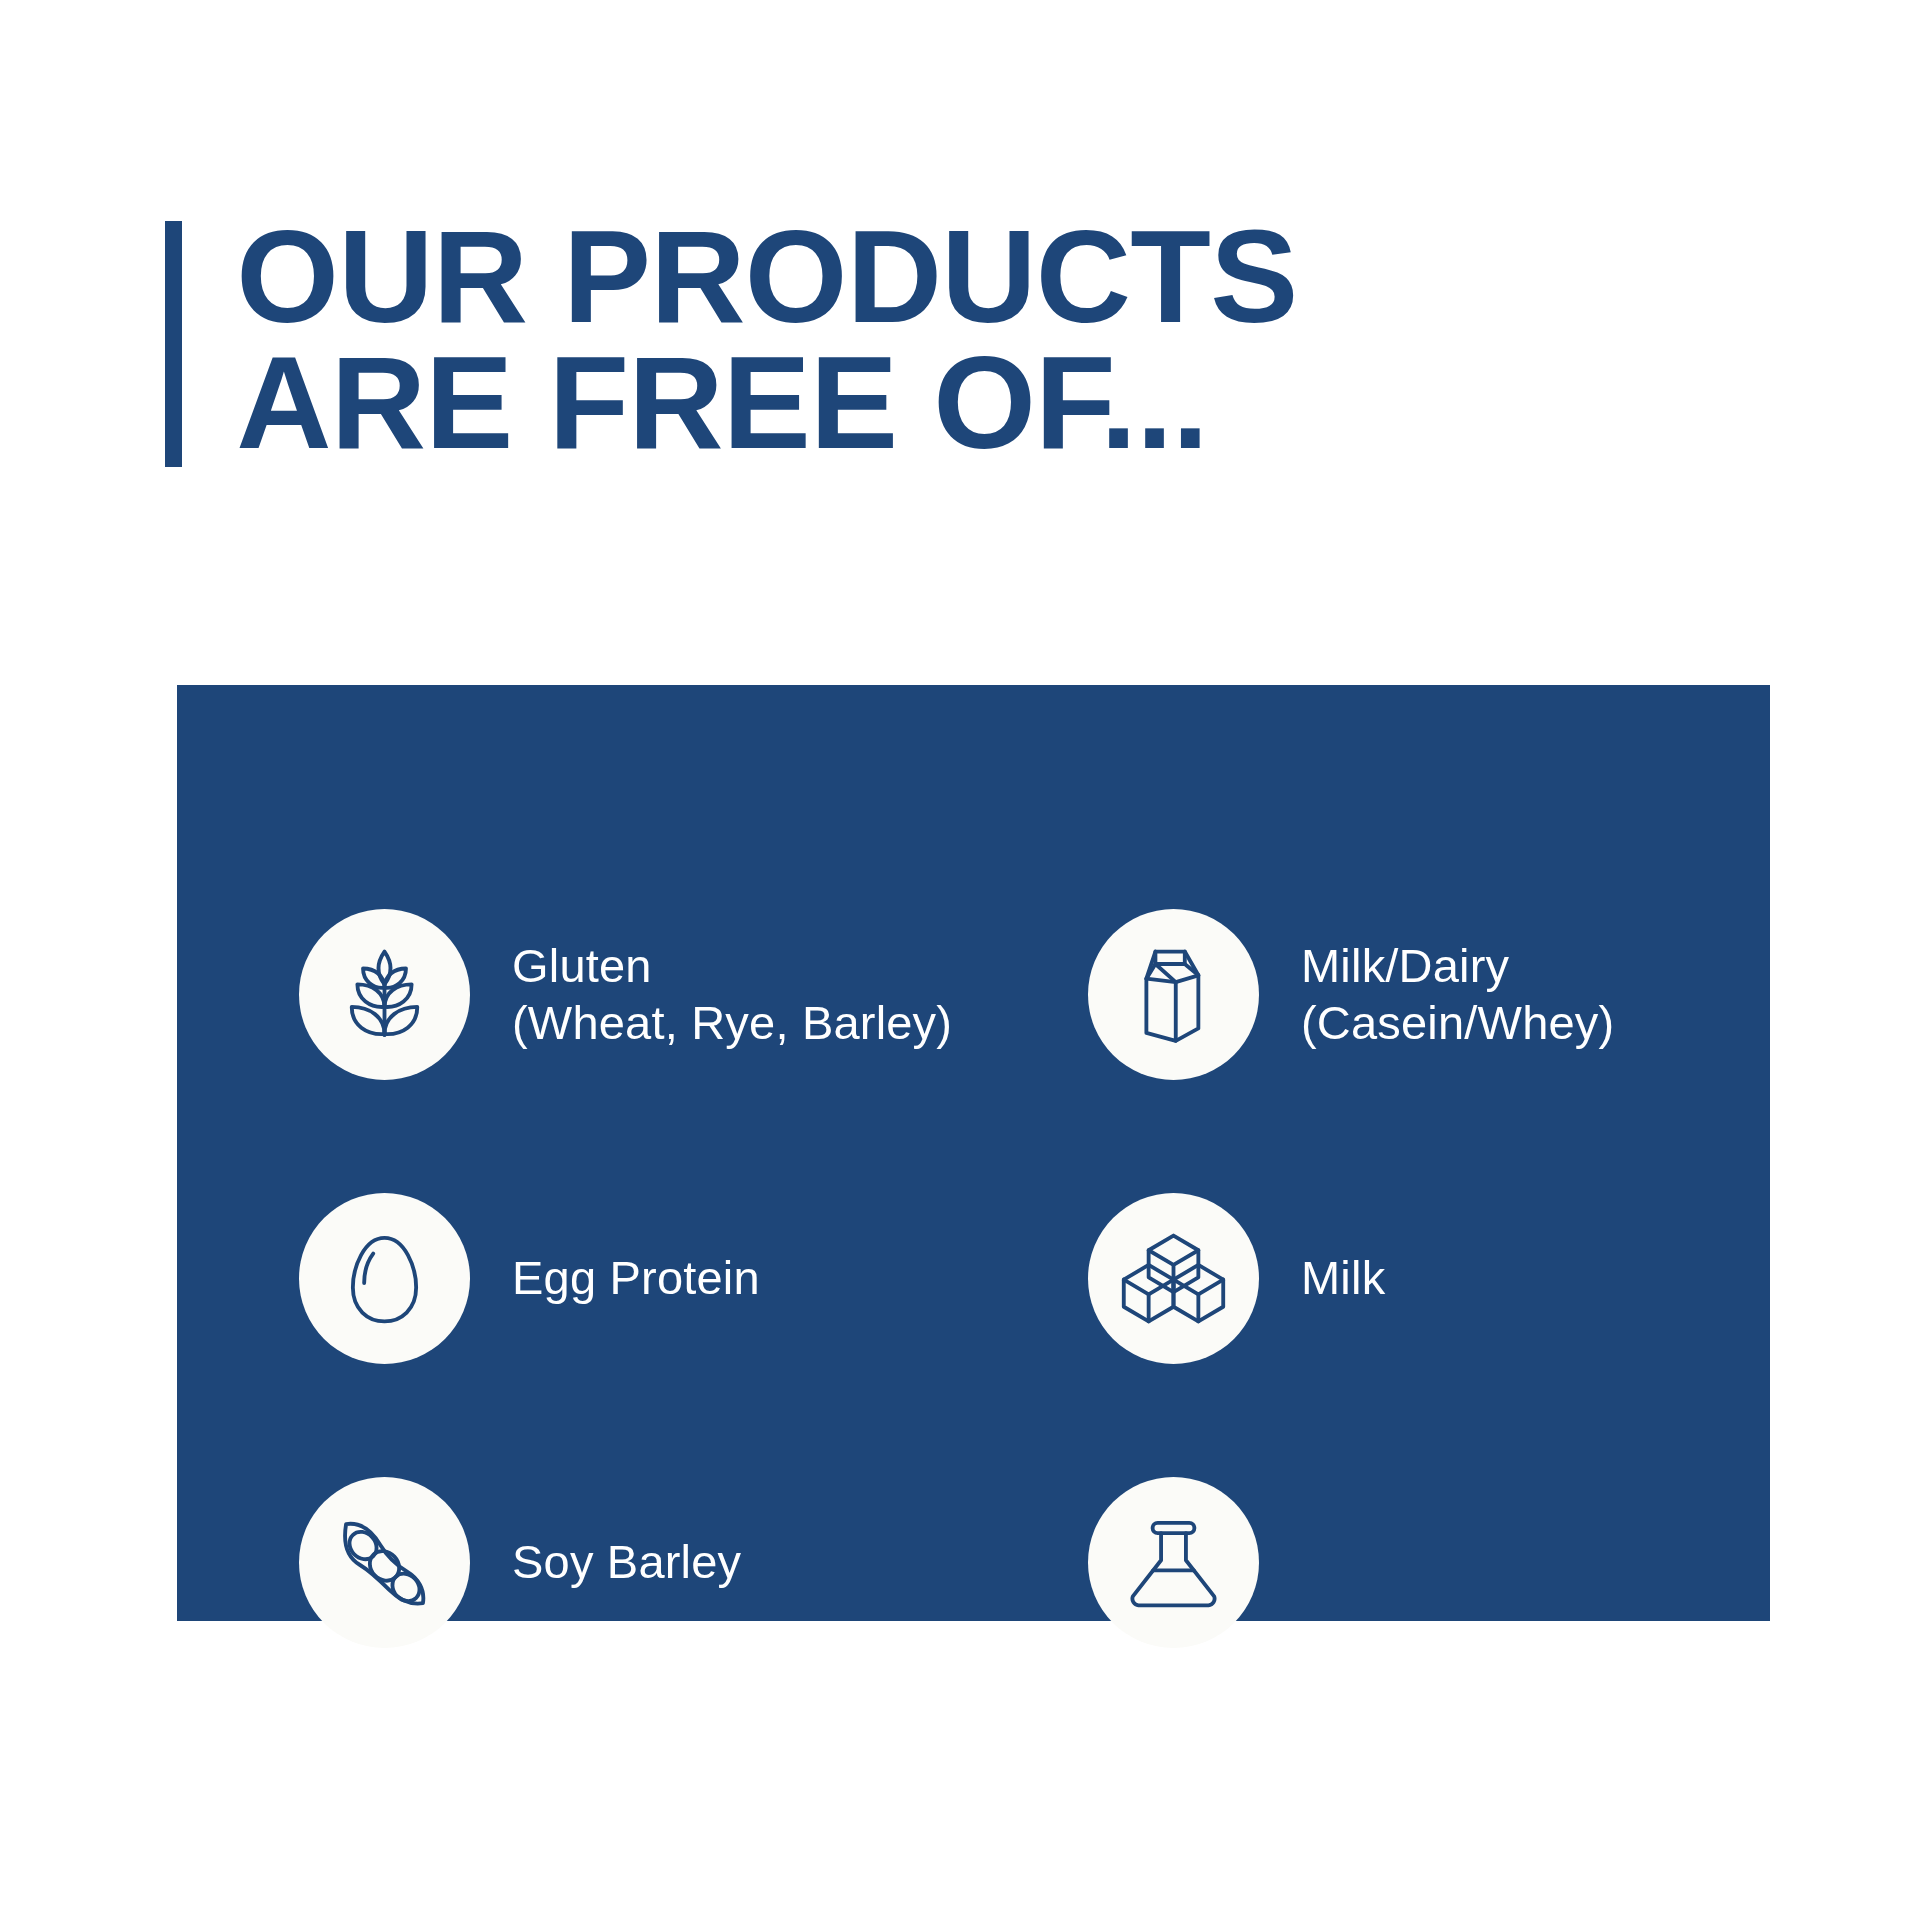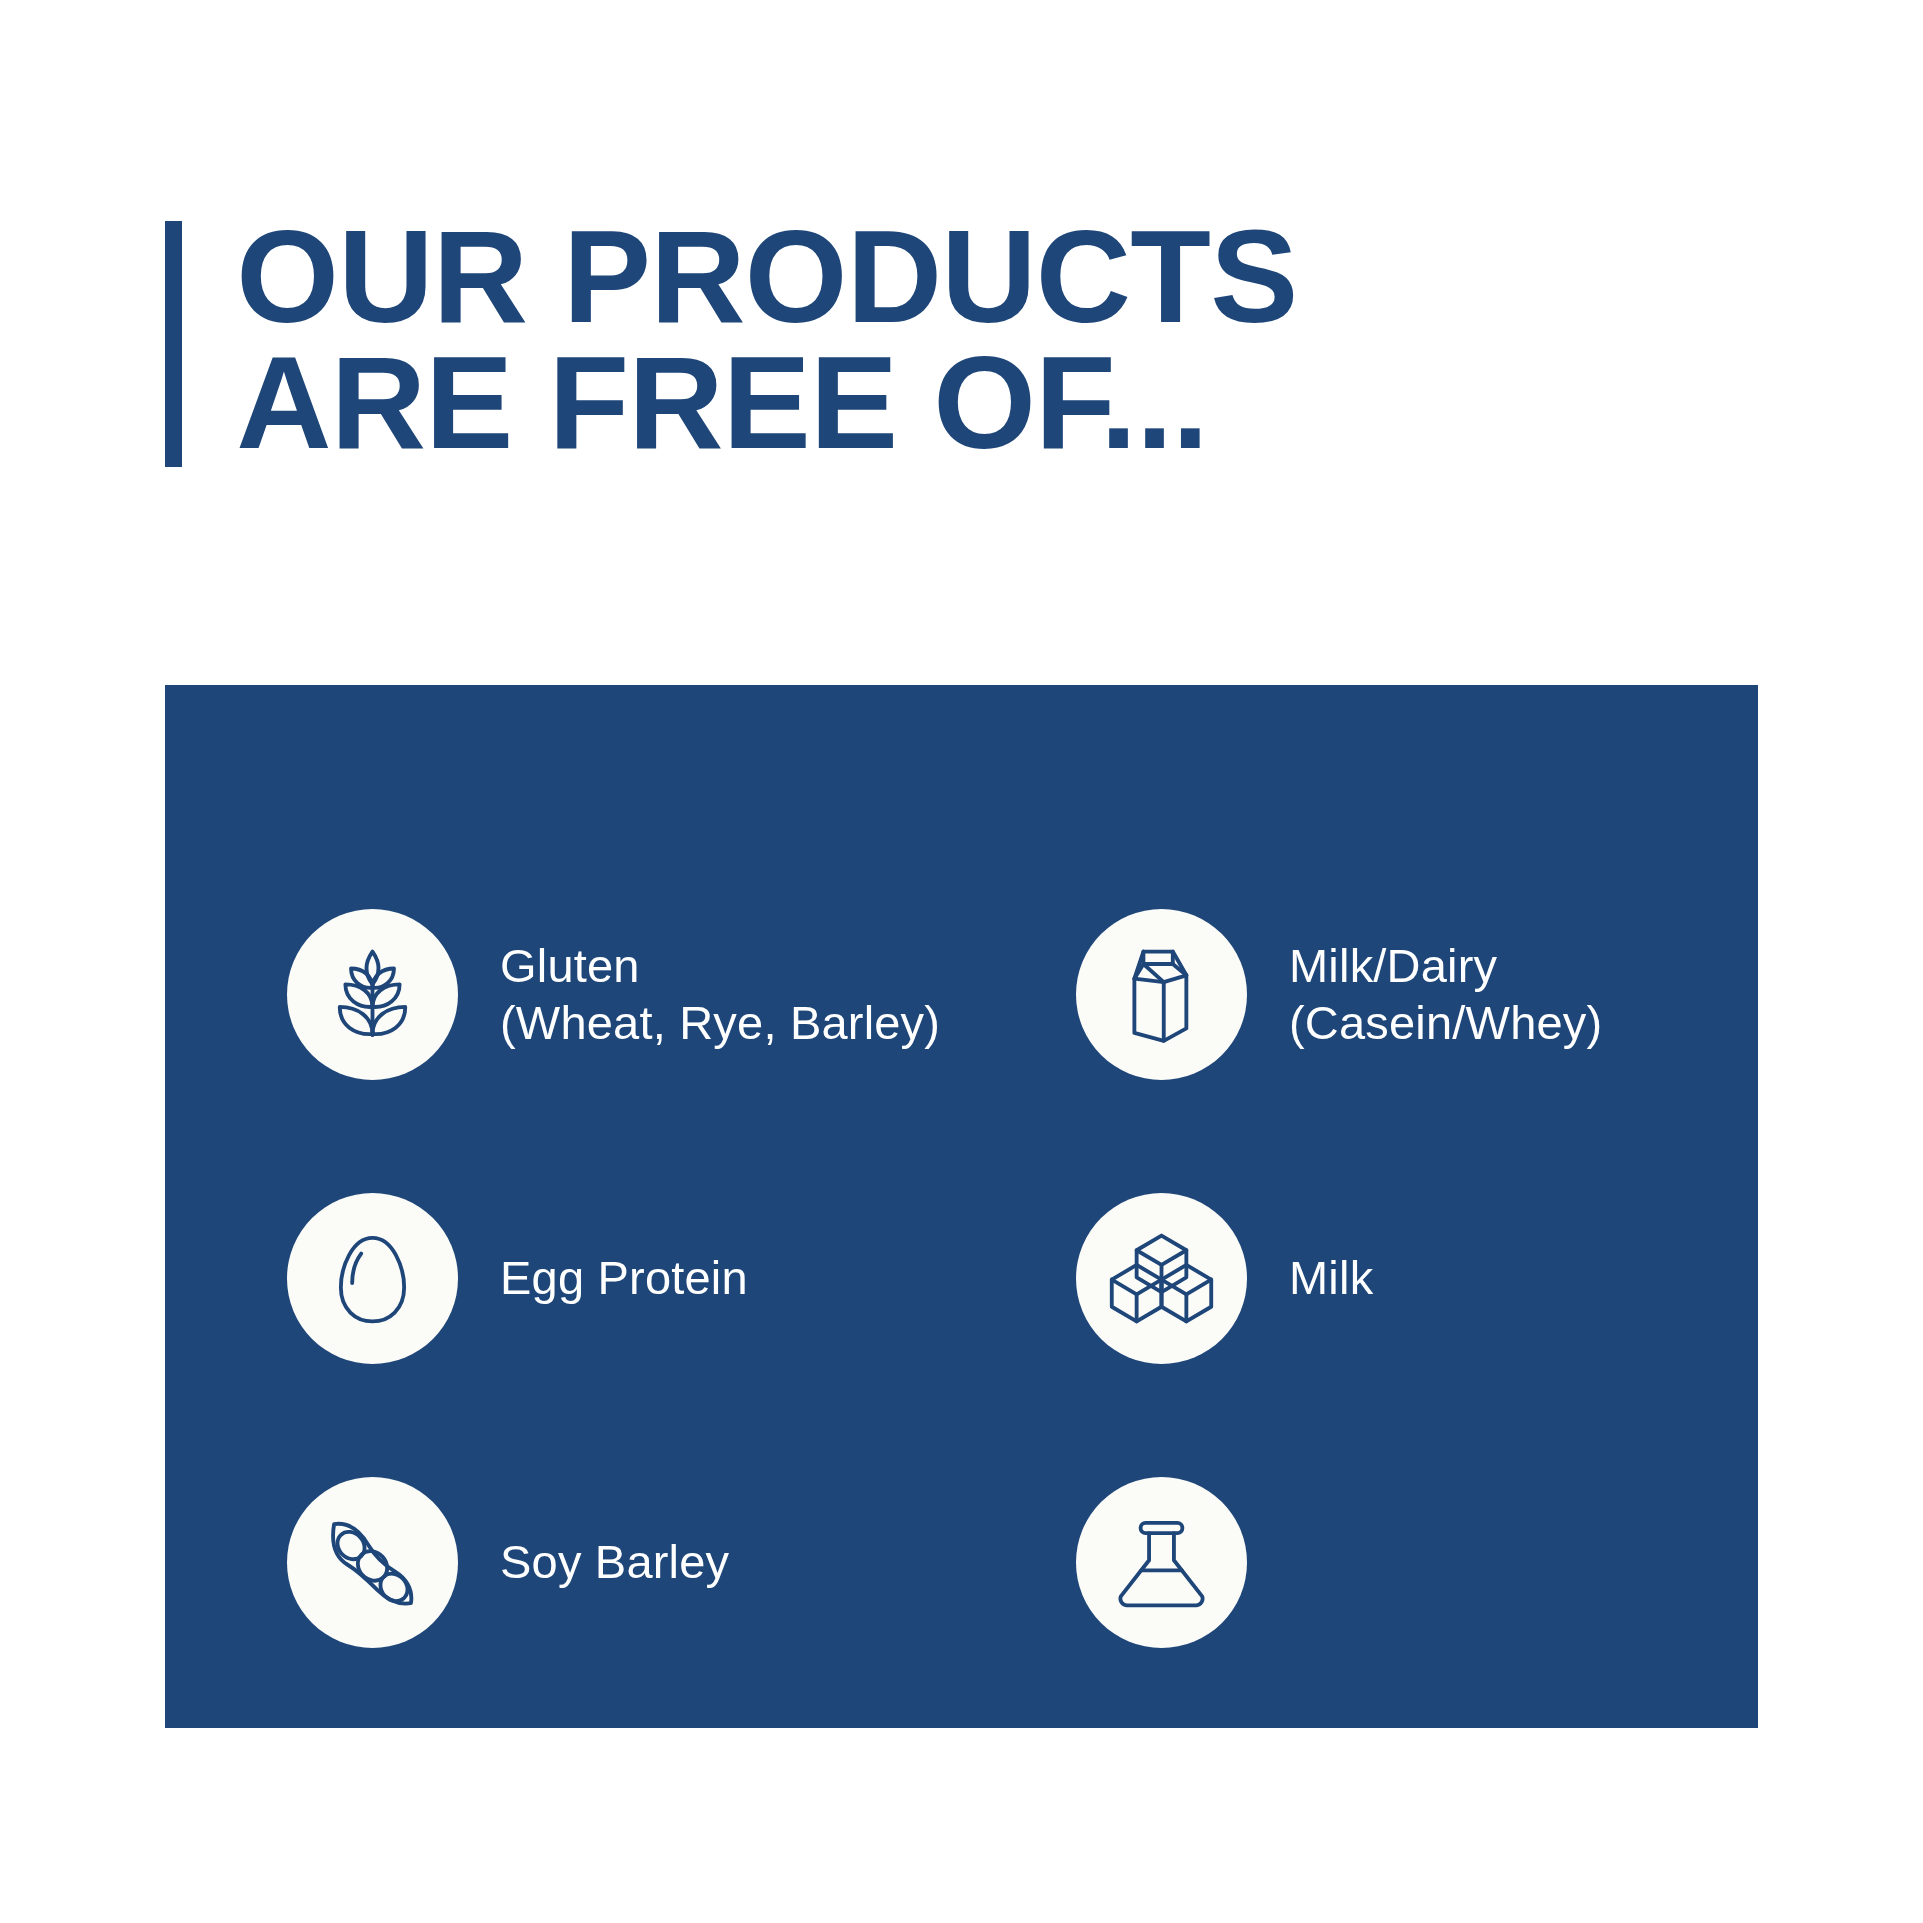--- a/index.html
+++ b/index.html
@@ -34,22 +34,22 @@
     white-space:nowrap;
     font-family:"Liberation Sans","DejaVu Sans",sans-serif;
     transform:scaleX(1.0);
     transform-origin:left top;
   }
   .title-line{display:block;}
 
   
   #panel{
     position:absolute;
-    left:165px; top:685px;
-    width:1593px; height:1043px;
+    left:177px; top:685px;
+    width:1593px; height:936px;
     background:#1e4679;
   }
 
   #grid{
     position:absolute;
     left:122px;  
     top:167px;   
     display:grid;
     grid-template-columns:789px 789px;
     grid-template-rows:284px 284px 284px;

